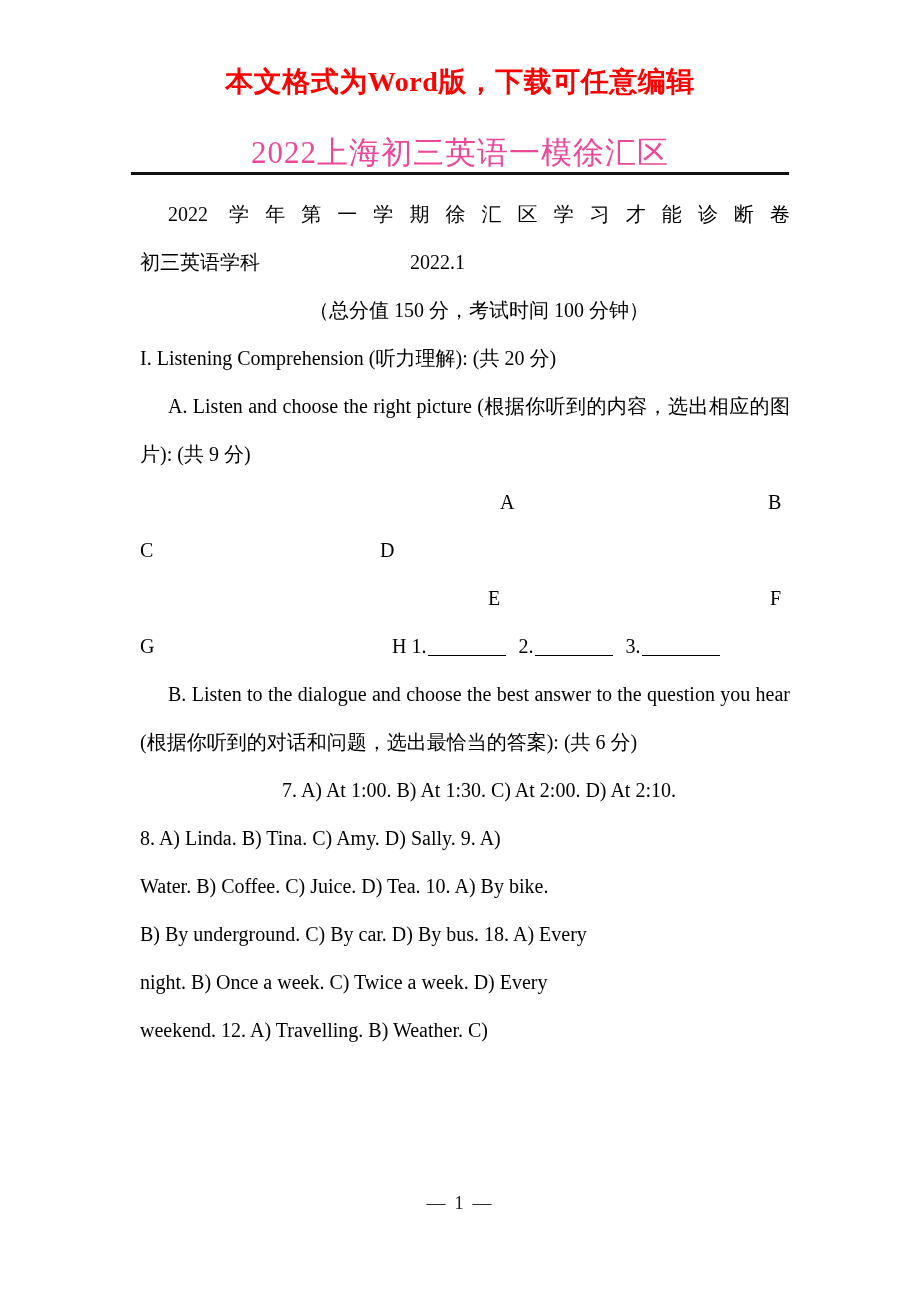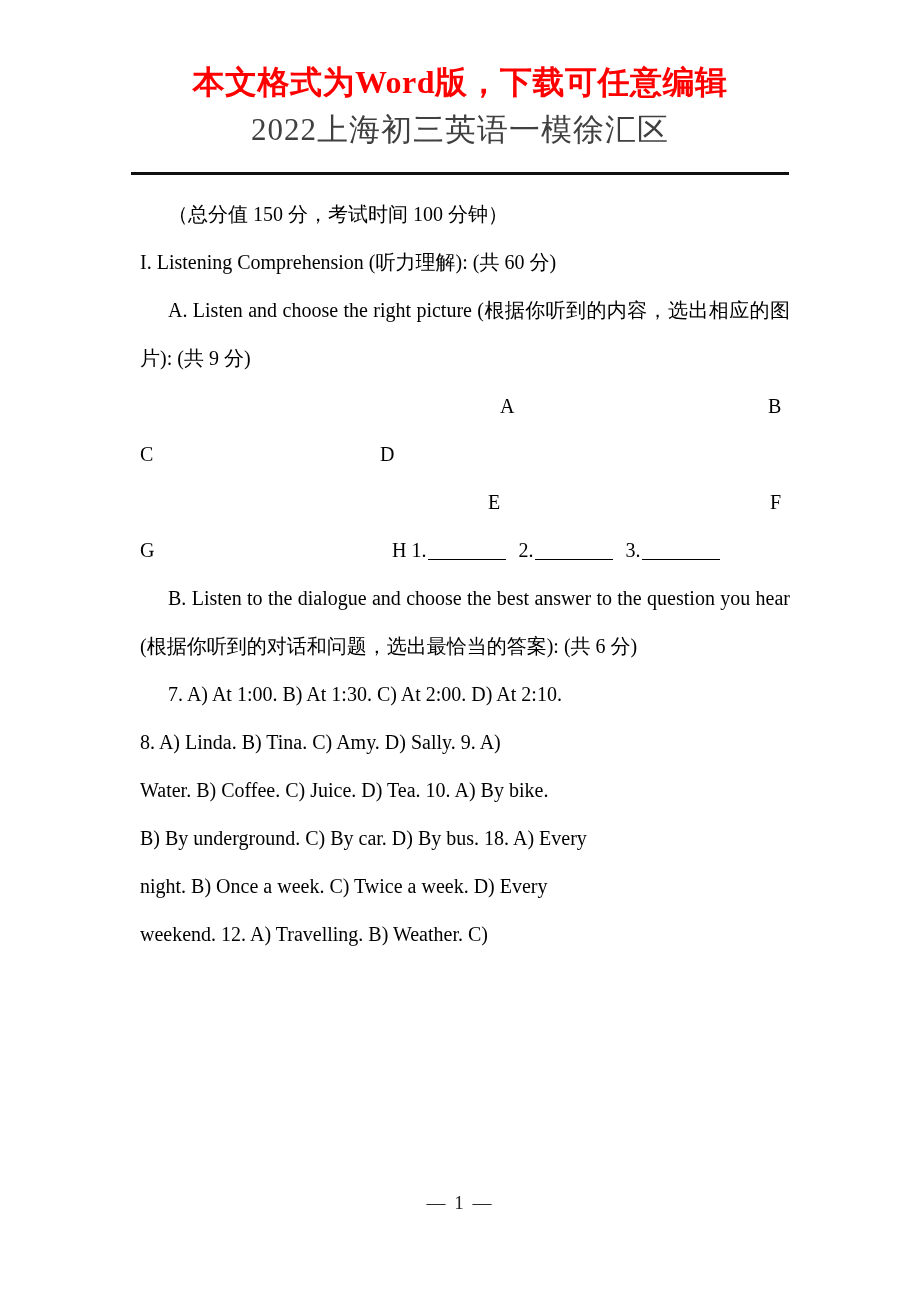--- a/index.html
+++ b/index.html
@@ -25,32 +25,32 @@
 
   
   .banner-red {
     position: absolute;
     left: 131px;
     top: 63px;
     width: 658px;
     text-align: center;
     color: #ff0000;
     font-weight: bold;
-    font-size: 32px;
+    font-size: 28px;
     line-height: 38px;
     letter-spacing: 0.5px;
     white-space: nowrap;
   }
   .banner-blue {
     position: absolute;
     left: 131px;
-    top: 109px;
+    top: 132px;
     width: 658px;
     text-align: center;
-    color: #404040;
+    color: #ec4899;
     font-size: 31px;
     line-height: 42px;
     letter-spacing: 1px;
     white-space: nowrap;
   }
   .rule {
     position: absolute;
     left: 131px;
     top: 172px;
     width: 658px;
@@ -79,21 +79,21 @@
     text-align: justify;
     text-align-last: left;
     text-justify: inter-character;
     text-indent: 28px;
   }
   .p-plain {
     text-align: left;
     text-indent: 0;
   }
   .p-indent {
-    text-align: left;
+    text-align: center;
     text-indent: 28px;
   }
   .p-spread {
     text-align: justify;
     text-align-last: justify;
     text-justify: inter-character;
     text-indent: 28px;
   }
 
   .gap-lg { display: inline-block; width: 150px; }
@@ -139,26 +139,28 @@
 <div class="page">
 
   <div class="banner-red">本文格式为Word版，下载可任意编辑</div>
 
   <div class="banner-blue">2022上海初三英语一模徐汇区</div>
 
   <div class="rule"></div>
 
   <div class="body-text">
 
-
+    <p class="para p-spread">2022 学年第一学期徐汇区学习才能诊断卷</p>
+
+    <p class="para p-plain"><span>初三英语学科</span><span class="gap-lg"></span><span>2022.1</span></p>
 
     <p class="para p-indent">（总分值 150 分，考试时间 100 分钟）</p>
 
 
-    <p class="para p-plain">I. Listening Comprehension (听力理解): (共 60 分)</p>
+    <p class="para p-plain">I. Listening Comprehension (听力理解): (共 20 分)</p>
 
     <p class="para p-just">A. Listen and choose the right picture (根据你听到的内容，选出相应的图片): (共 9 分)</p>
 
     <div class="pic-row">
       <span class="pic-label" style="left:360px;">A</span>
       <span class="pic-label" style="left:628px;">B</span>
     </div>
 
     <div class="pic-row">
       <span class="pic-label" style="left:0px;">C</span>

